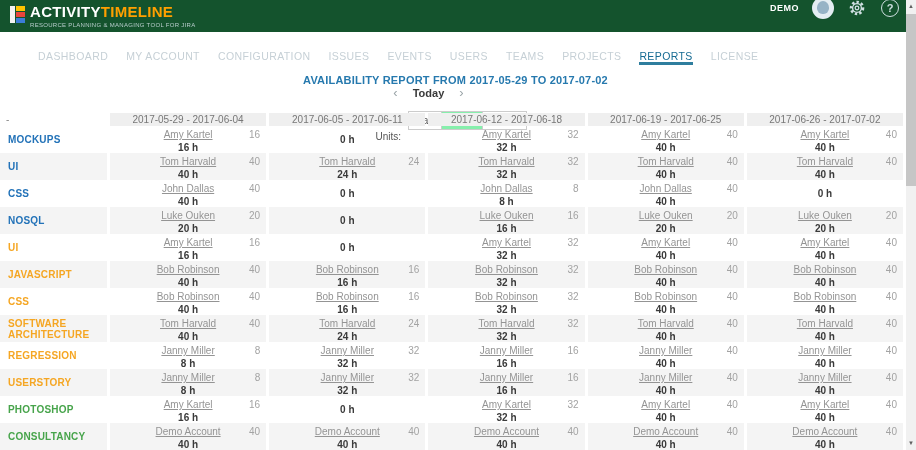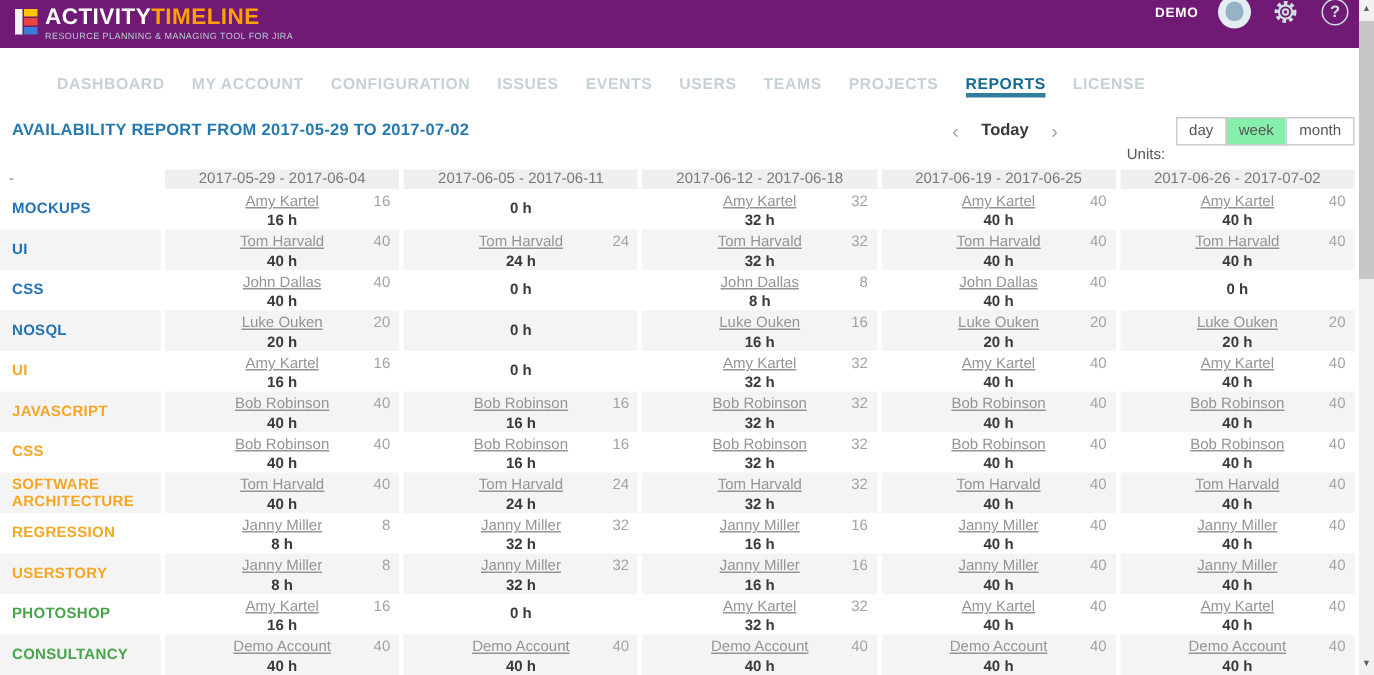--- a/index.html
+++ b/index.html
@@ -1,20 +1,20 @@
 <!DOCTYPE html>
 <html><head>
 <meta charset="utf-8">
 <style>
   * { margin:0; padding:0; box-sizing:border-box; }
   html,body { width:916px; height:450px; overflow:hidden; background:#fff;
               font-family:"Liberation Sans", sans-serif; }
 
   
-  .topbar { position:relative; height:32px; background:#701a75; }
+  .topbar { position:relative; height:32px; background:#14532d; }
   .brand { position:absolute; left:10px; top:4px; display:flex; gap:5px; }
   .logo-icon { width:15px; height:17px; display:flex; gap:1px; margin-top:2px; }
   .logo-icon .bar { width:5px; background:#f2f2f2; }
   .logo-icon .blocks { flex:1; display:flex; flex-direction:column; gap:1px; }
   .logo-icon .blk-y { flex:1; background:#ffc400; }
   .logo-icon .blk-r { flex:1; background:#e8453c; }
   .logo-icon .blk-b { flex:1; background:#3b7dd8; }
   .brand-text { line-height:1; }
   .brand-title { font-size:15px; font-weight:bold; letter-spacing:.3px; }
   .brand-title .w { color:#ffffff; }
@@ -27,28 +27,28 @@
   .avatar::after { content:""; position:absolute; left:5px; top:4px; width:12px; height:13px;
                    border-radius:50% 50% 45% 45%; background:#96b3c6; }
   .icon-btn { width:20px; height:20px; display:flex; align-items:center; justify-content:center; cursor:pointer; }
   .help-icon { width:18px; height:18px; border:1.5px solid #cfdfe1; border-radius:50%;
                color:#cfdfe1; font-size:11px; font-weight:bold; display:flex;
                align-items:center; justify-content:center; }
 
   
   .navbar { height:33px; background:#fff; display:flex; align-items:stretch;
             gap:18px; padding-left:38px; }
-  .tab { font-size:10.5px; font-weight:bold; letter-spacing:.4px; color:#c6d0d6;
+  .tab { font-size:10.5px; font-weight:normal; letter-spacing:.4px; color:#c6d0d6;
          display:flex; align-items:center; cursor:pointer; border-bottom:3px solid transparent;
          padding-top:18px; }
   .tab.active { color:#156a92; border-bottom-color:#2f7e9e; }
 
   
   .report-bar { position:absolute; top:74px; left:0; width:903px; height:26px;
-                display:flex; align-items:center; }
+                display:flex; align-items:center;flex-direction:column; }
   .report-title { margin-left:8px; font-size:11px; font-weight:bold; color:#2679ae; letter-spacing:.2px; }
   .flex-spacer { flex:1; }
   .pager { display:flex; align-items:center; gap:15px; margin-right:46px; }
   .chev { color:#9aa4a8; font-size:13px; cursor:pointer; line-height:1; }
   .today-btn { font-size:11px; font-weight:bold; color:#3a3a3a; cursor:pointer; }
   .units { display:flex; align-items:center; }
   .units-label { font-size:10px; color:#555; margin-right:8px;margin-top:32px; }
   .unit-btn { font-family:"Liberation Sans", sans-serif; font-size:10px; color:#555;
               background:#fff; border:1px solid #ccc; padding:3px 8px; margin-left:-1px;
               cursor:pointer; }

